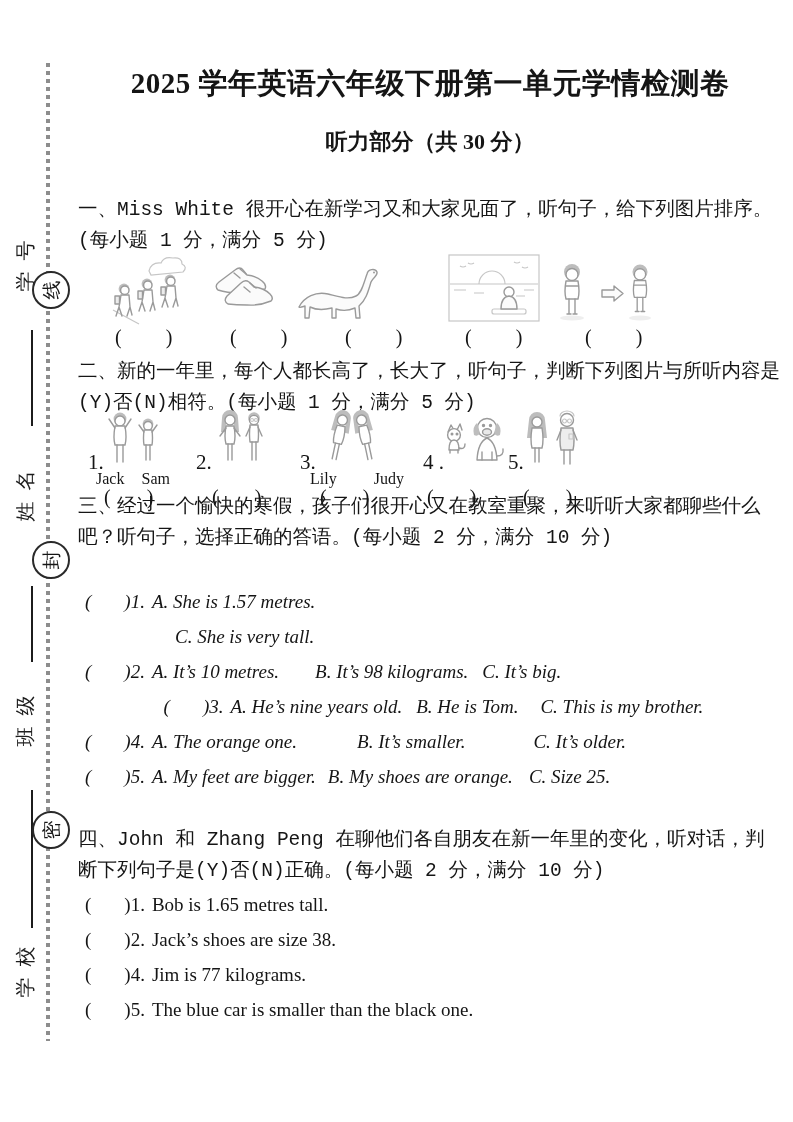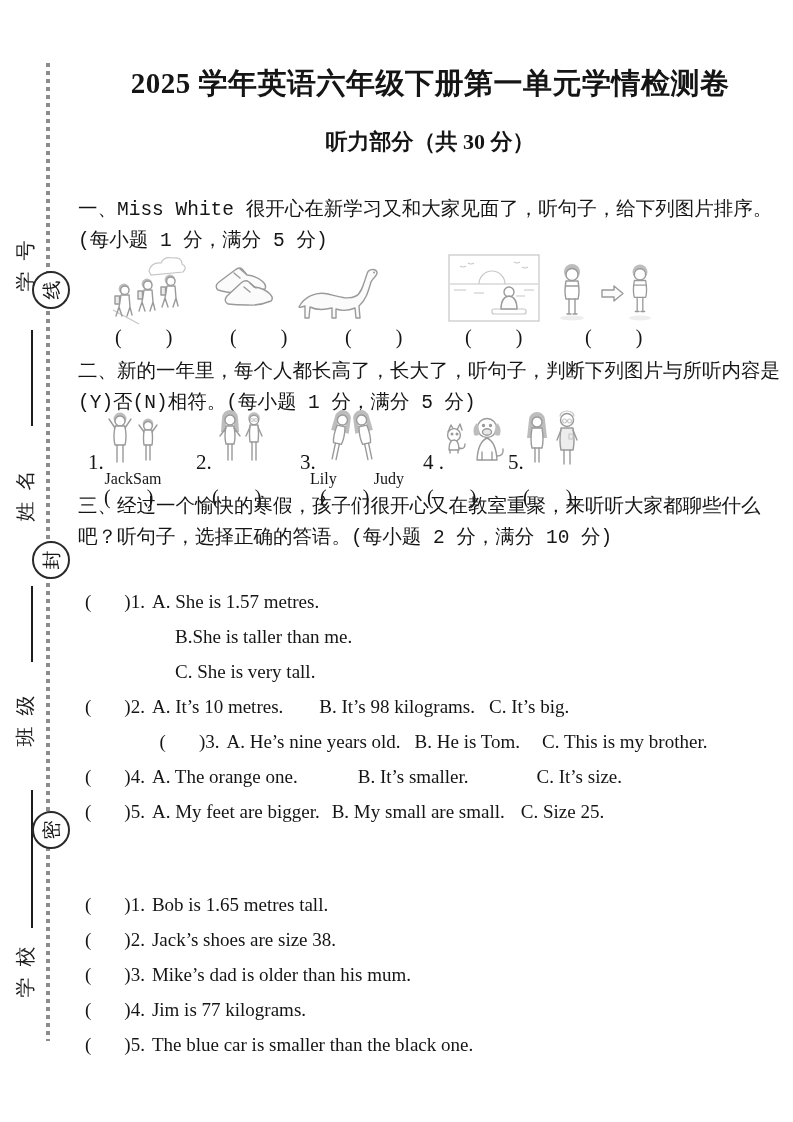--- a/index.html
+++ b/index.html
@@ -36,21 +36,21 @@
   #row2{top:398px;height:110px;}
   .it{position:absolute;top:0;height:110px;}
   .it .num{position:absolute;left:0;top:44px;font-size:21px;}
   .it .iimg{position:absolute;top:4px;}
   .it .caps{position:absolute;top:64px;font-size:16px;display:flex;}
   .it .pmark{position:absolute;top:80px;font-size:20px;}
   .it .pmark .pgap{width:36px;}
 
   
   .qwrap{font-size:19px;}
-  #sec3q{top:583px;} #sec4q{top:886px;}
+  #sec3q{top:583px;font-style:italic;} #sec4q{top:886px;}
   .qline{line-height:22px;margin-bottom:13px;white-space:nowrap;}
   .qline .pgap{display:inline-block;width:33px;}
   .qnum{margin-left:0;}
   .opt{margin-left:7px;}
   .indent{margin-left:97px;}
 
   svg{display:block;}
   .sk{stroke:#9a9a9a;fill:none;stroke-width:1.4;stroke-linecap:round;stroke-linejoin:round;}
   .skf{stroke:#9a9a9a;fill:#fbfbfb;stroke-width:1.4;stroke-linejoin:round;}
   .hair{fill:#bdbdbd;stroke:none;}
@@ -183,21 +183,21 @@
               <path d="M11,18 L5,9 M21,18 L27,9 M13,35 V52 M19,35 V52"></path>
             </g>
             <g class="sk" transform="translate(44,14)">
               <circle class="hair" cx="0" cy="0" r="5.4"></circle>
                 <circle cx="0" cy="1.8" r="4.3" fill="#fff"></circle>
               <path d="M-4,6 Q-5,15 -4,21 L4,21 Q5,15 4,6 Z" fill="#fff"></path>
               <path d="M-4,8 L-9,1 M4,8 L9,1 M-2,21 V36 M2,21 V36"></path>
             </g>
           </svg>
         </span>
-        <span class="caps" style="left:8px;width:74px;justify-content:center;">
+        <span class="caps" style="left:8px;width:74px;justify-content:space-between;">
           <span>Jack</span>
           <span>Sam</span>
         </span>
         <span class="pmark" style="left:16px;"><span>(</span><span class="pgap"></span><span>)</span></span>
       </div>
 
       <div class="it" style="left:118px;width:84px;">
         <span class="num">2.</span>
         <span class="iimg" style="left:18px;">
           <svg width="56" height="60" viewBox="0 0 56 60">
@@ -297,47 +297,44 @@
         <span class="pmark" style="left:15px;"><span>(</span><span class="pgap"></span><span>)</span></span>
       </div>
     </div>
 
     <div class="block h" id="sec3h">三、经过一个愉快的寒假，孩子们很开心又在教室重聚，来听听大家都聊些什么吧？听句子，选择正确的答语。(每小题 2 分，满分 10 分)</div>
 
     <div class="block qwrap" id="sec3q">
       <div class="qline" style="padding-left:7px;">
         <span><span>(</span><span class="pgap"></span><span>)</span></span><span class="qnum">1.</span><span class="opt">A. She is 1.57 metres.</span>
       </div>
-      <div class="qline indent"><span>B.She is taller than me.</span></div>
       <div class="qline indent"><span>C. She is very tall.</span></div>
 
       <div class="qline" style="padding-left:7px;">
         <span><span>(</span><span class="pgap"></span><span>)</span></span><span class="qnum">2.</span><span class="opt">A. It’s 10 metres.</span><span class="opt" style="margin-left:36px;">B. It’s 98 kilograms.</span><span class="opt" style="margin-left:14px;">C. It’s big.</span>
       </div>
       <div class="qline" style="padding-left:7px;text-align:center;">
         <span><span>(</span><span class="pgap"></span><span>)</span></span><span class="qnum">3.</span><span class="opt">A. He’s nine years old.</span><span class="opt" style="margin-left:14px;">B. He is Tom.</span><span class="opt" style="margin-left:22px;">C. This is my brother.</span>
       </div>
       <div class="qline" style="padding-left:7px;">
-        <span><span>(</span><span class="pgap"></span><span>)</span></span><span class="qnum">4.</span><span class="opt">A. The orange one.</span><span class="opt" style="margin-left:60px;">B. It’s smaller.</span><span class="opt" style="margin-left:68px;">C. It’s size.</span>
-      </div>
-      <div class="qline" style="padding-left:7px;">
-        <span><span>(</span><span class="pgap"></span><span>)</span></span><span class="qnum">5.</span><span class="opt">A. My feet are bigger.</span><span class="opt" style="margin-left:12px;">B. My small are small.</span><span class="opt" style="margin-left:16px;">C. Size 25.</span>
-      </div>
-    </div>
-
+        <span><span>(</span><span class="pgap"></span><span>)</span></span><span class="qnum">4.</span><span class="opt">A. The orange one.</span><span class="opt" style="margin-left:60px;">B. It’s smaller.</span><span class="opt" style="margin-left:68px;">C. It’s older.</span>
+      </div>
+      <div class="qline" style="padding-left:7px;">
+        <span><span>(</span><span class="pgap"></span><span>)</span></span><span class="qnum">5.</span><span class="opt">A. My feet are bigger.</span><span class="opt" style="margin-left:12px;">B. My shoes are orange.</span><span class="opt" style="margin-left:16px;">C. Size 25.</span>
+      </div>
+    </div>
+
+    <div class="block h" id="sec4h">四、John 和 Zhang Peng 在聊他们各自朋友在新一年里的变化，听对话，判断下列句子是(Y)否(N)正确。(每小题 2 分，满分 10 分)</div>
 
     <div class="block qwrap" id="sec4q">
       <div class="qline" style="padding-left:7px;">
         <span><span>(</span><span class="pgap"></span><span>)</span></span><span class="qnum">1.</span><span class="opt">Bob is 1.65 metres tall.</span>
       </div>
       <div class="qline" style="padding-left:7px;">
         <span><span>(</span><span class="pgap"></span><span>)</span></span><span class="qnum">2.</span><span class="opt">Jack’s shoes are size 38.</span>
-      </div>
-      <div class="qline" style="padding-left:7px;">
-        <span><span>(</span><span class="pgap"></span><span>)</span></span><span class="qnum">3.</span><span class="opt">Mike’s dad is older than his mum.</span>
       </div>
       <div class="qline" style="padding-left:7px;">
         <span><span>(</span><span class="pgap"></span><span>)</span></span><span class="qnum">4.</span><span class="opt">Jim is 77 kilograms.</span>
       </div>
       <div class="qline" style="padding-left:7px;">
         <span><span>(</span><span class="pgap"></span><span>)</span></span><span class="qnum">5.</span><span class="opt">The blue car is smaller than the black one.</span>
       </div>
     </div>
 
   </div>

